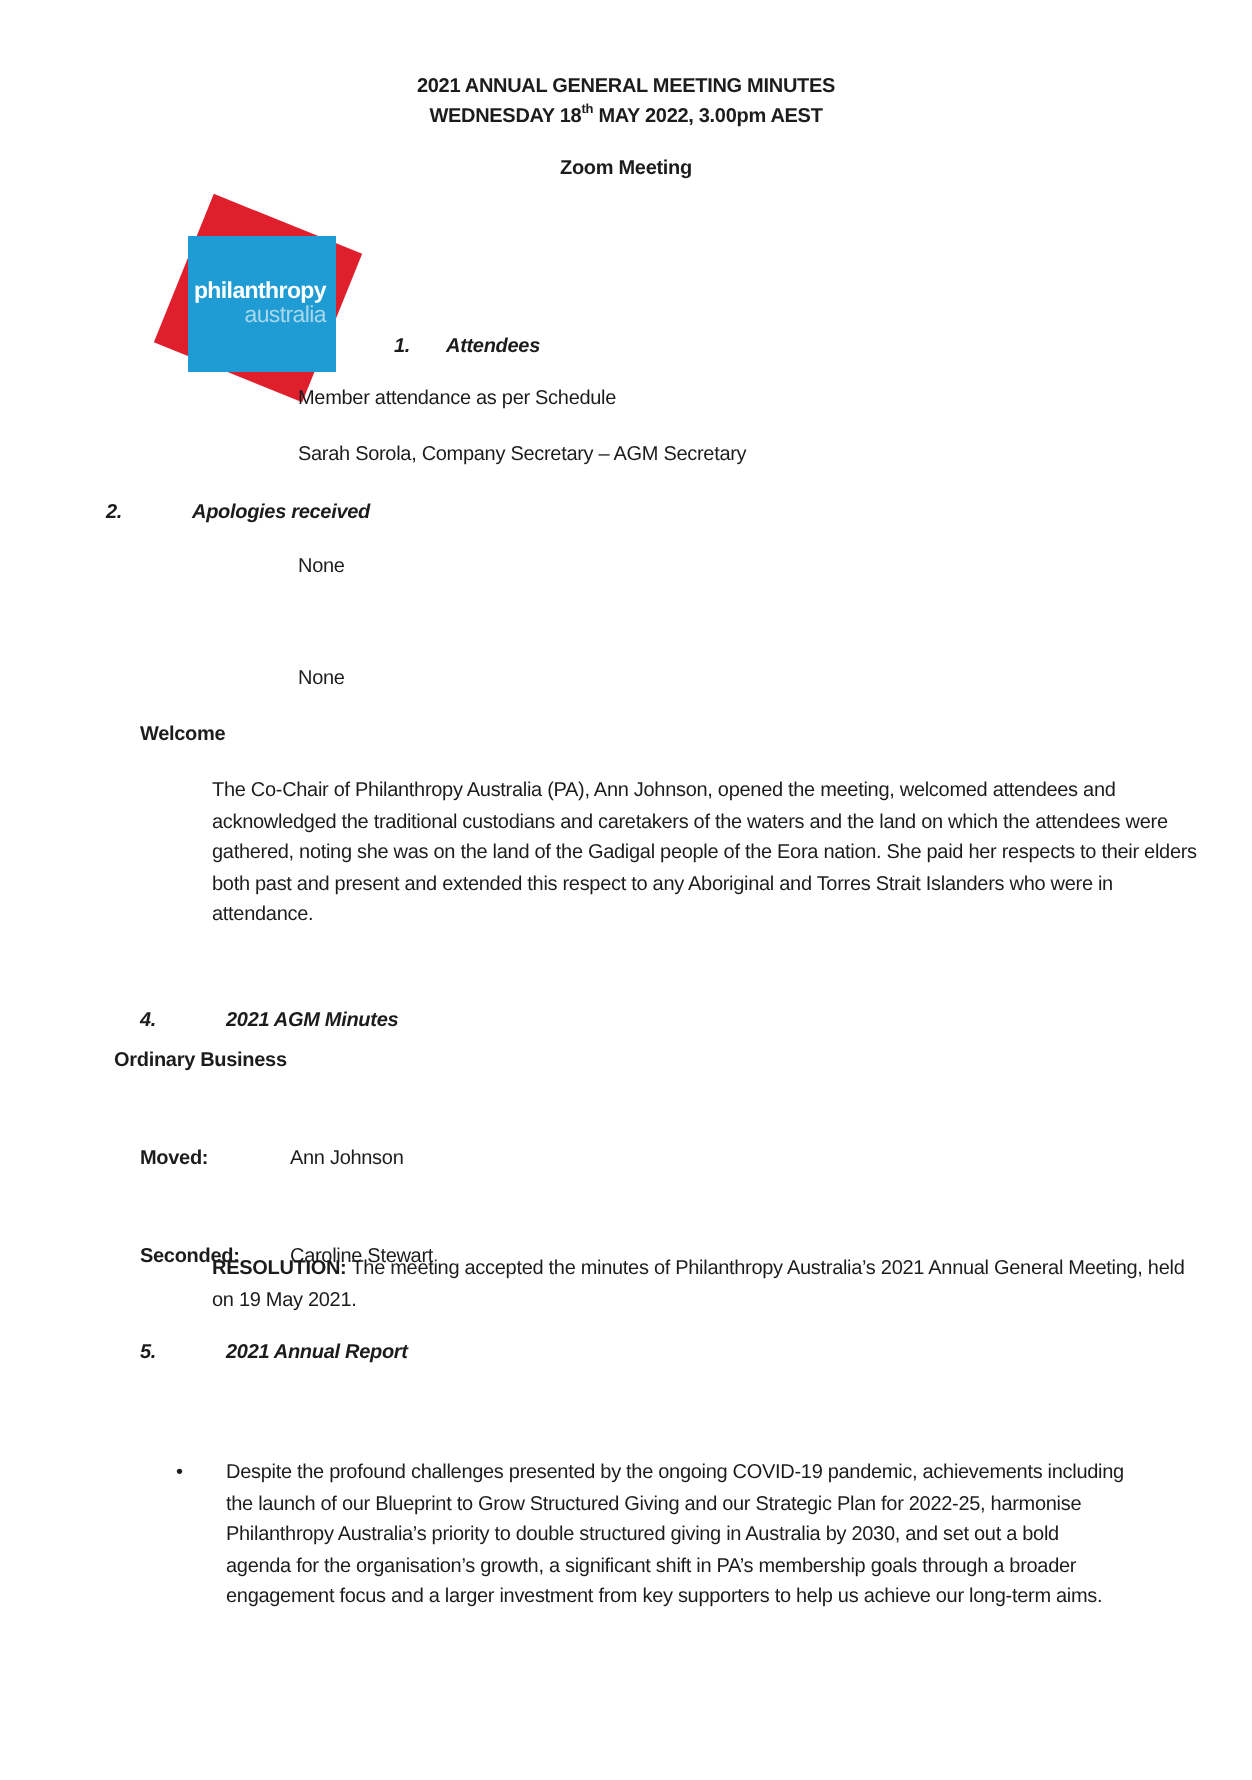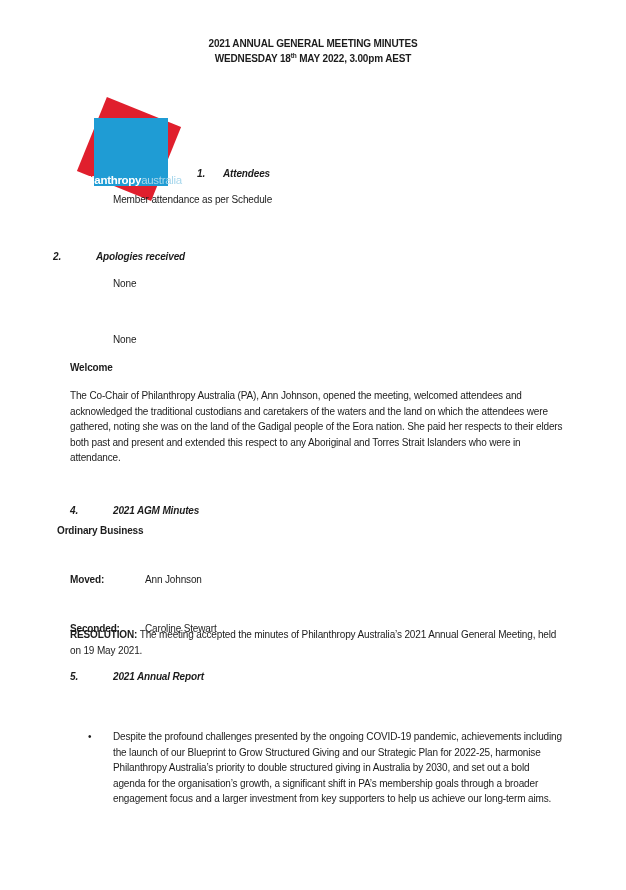--- a/index.html
+++ b/index.html
@@ -19,70 +19,72 @@
   .center-line {
     position: absolute;
     left: 0; right: 0;
     text-align: center;
     font-weight: bold;
   }
   sup.sm { font-size: 6.5px; vertical-align: super; line-height: 0; }
   .num-heading { font-weight: bold; font-style: italic; white-space: nowrap; }
   .num-heading .num { display: inline-block; }
   .bold { font-weight: bold; }
-  .para { text-align: left; }
+  .para { text-align: left; margin-left: 36px; }
 
   
   .logo-wrap { position: absolute; left: 66px; top: 98px; width: 126px; height: 98px; }
   .logo-red {
     position: absolute;
     left: 23px; top: 11px;
     width: 80px; height: 80px;
     background: #e01f2d;
     transform: rotate(22deg);
   }
   .logo-blue {
     position: absolute;
     left: 28px; top: 20px;
     width: 74px; height: 68px;
     background: #1f9cd4;
     display: flex;
-    flex-direction: row;
+    flex-direction: column;
     justify-content: center;
     align-items: flex-end;
     padding-right: 5px;
     box-sizing: border-box;
     letter-spacing: -0.3px;
   }
   .logo-line1 { color: #ffffff; font-weight: bold; font-size: 11.5px; line-height: 12px; }
   .logo-line2 { color: #a8d7ec; font-weight: normal; font-size: 11.5px; line-height: 12px; }
 
   .bullet-item { position: absolute; }
   .bullet-marker { position: absolute; left: 0; top: 0; }
 </style>
 </head>
 <body>
 
 <div class="page">
 
   <div class="center-line" style="top:36px;">2021 ANNUAL GENERAL MEETING MINUTES</div>
   <div class="center-line" style="top:51px;"><span>WEDNESDAY 18</span><sup class="sm">th</sup><span> MAY 2022, 3.00pm AEST</span></div>
+  <div class="center-line" style="top:77px;">Zoom Meeting</div>
 
   <div class="logo-wrap">
     <div class="logo-red"></div>
     <div class="logo-blue">
       <span class="logo-line1">philanthropy</span>
       <span class="logo-line2">australia</span>
     </div>
   </div>
 
   <div class="abs num-heading" style="left:197px; top:166px;">
     <span class="num" style="width:26px;">1.</span><span>Attendees</span>
   </div>
   <div class="abs para" style="left:113px; top:192px;">Member attendance as per Schedule</div>
+  <div class="abs para" style="left:113px; top:220px;">Sarah Sorola, Company Secretary  – AGM Secretary</div>
 
   <div class="abs num-heading" style="left:53px; top:249px;">
     <span class="num" style="width:43px;">2.</span><span>Apologies received</span>
   </div>
   <div class="abs para" style="left:113px; top:276px;">None</div>
 
   <div class="abs para" style="left:113px; top:332px;">None</div>
 
   <div class="abs bold" style="left:70px; top:360px;">Welcome</div>
   <div class="abs para" style="left:70px; top:388px; width:494px;">The Co-Chair of Philanthropy Australia (PA), Ann Johnson, opened the meeting, welcomed attendees and acknowledged the traditional custodians and caretakers of the waters and the land on which the attendees were gathered, noting she was on the land of the Gadigal people of the Eora nation. She paid her respects to their elders both past and present and extended this respect to any Aboriginal and Torres Strait Islanders who were in attendance.</div>

